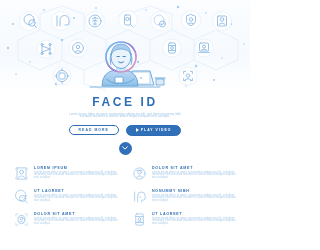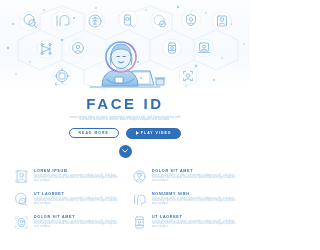--- a/index.html
+++ b/index.html
@@ -24,21 +24,21 @@
   .ic{fill:none;stroke:#8cbbe6;stroke-width:.9;stroke-linecap:round;stroke-linejoin:round;}
   .ic.faint{stroke:#b9d6f0;}
   .icbg{fill:#ffffff;stroke:#e6f0fa;stroke-width:.8;}
 
   
   .person{position:absolute;left:82px;top:33px;width:86px;height:59px;}
 
   
   .copy{position:relative;text-align:center;margin-top:3px;}
   .title{
-    font-size:15px;letter-spacing:2.6px;font-weight:700;
+    font-size:12px;letter-spacing:2.6px;font-weight:700;
     color:#2f6fb5;margin:0 0 4px 0;
   }
   .lede{
     margin:0 auto;width:124px;
     font-size:2.9px;line-height:2.4px;letter-spacing:.12px;
     color:#9ec3e4;
   }
   .btns{margin-top:7px;display:flex;justify-content:center;gap:7px;align-items:center;}
   .btn{
     font-size:3.4px;letter-spacing:1.05px;font-weight:700;

